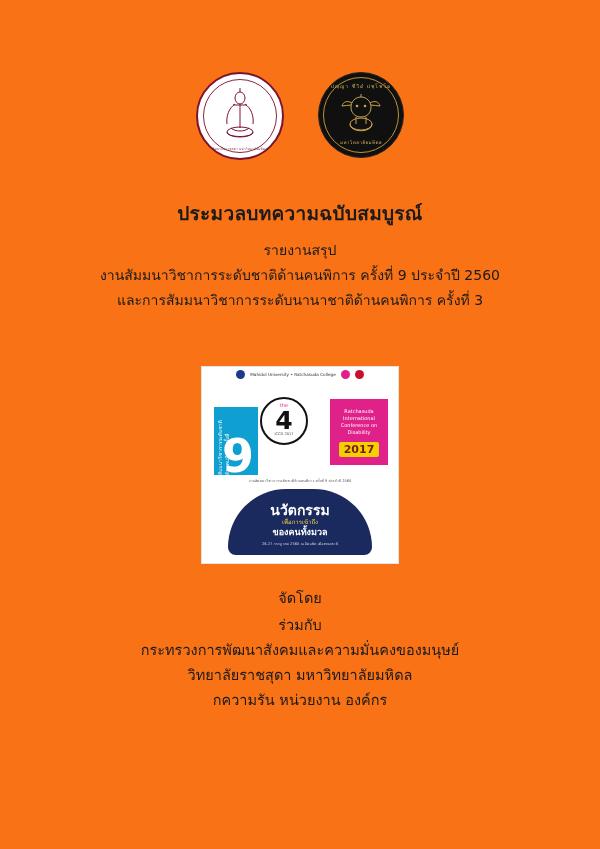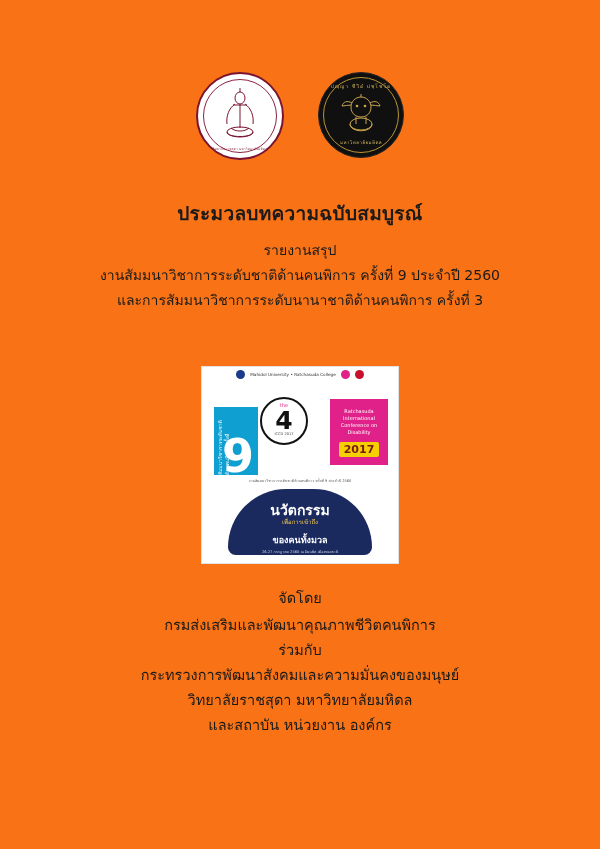--- a/index.html
+++ b/index.html
@@ -265,21 +265,20 @@
   .poster-navy .n2 {
     font-size: 6px;
     color: #ffd24d;
     line-height: 1.4;
   }
   .poster-navy .n3 {
     font-size: 9px;
     font-weight: bold;
     color: #ffffff;
     line-height: 1.3;
-    margin-top: 8px;
   }
   .poster-navy .n4 {
     margin-top: 4px;
     font-size: 3.6px;
     color: #cfd6ea;
     line-height: 1.4;
   }
   
   .organizer-block {
     position: absolute;
@@ -380,20 +379,19 @@
     <div class="poster-navy">
       <div class="n1">นวัตกรรม</div>
       <div class="n2">เพื่อการเข้าถึง</div>
       <div class="n3">ของคนทั้งมวล</div>
       <div class="n4">26-27 กรกฎาคม 2560 ณ อิมแพ็ค เมืองทองธานี</div>
     </div>
   </div>
 
   <div class="organizer-block">
     <div class="lead">จัดโดย</div>
-    <div>กรมส่งเสริมและพัฒนาคุณภาพชีวิตคนพิการ</div>
     <div>ร่วมกับ</div>
     <div>กระทรวงการพัฒนาสังคมและความมั่นคงของมนุษย์</div>
     <div>วิทยาลัยราชสุดา  มหาวิทยาลัยมหิดล</div>
-    <div>และสถาบัน  หน่วยงาน  องค์กร</div>
+    <div>กความรัน  หน่วยงาน  องค์กร</div>
   </div>
 
 </div>
 
 </body></html>

